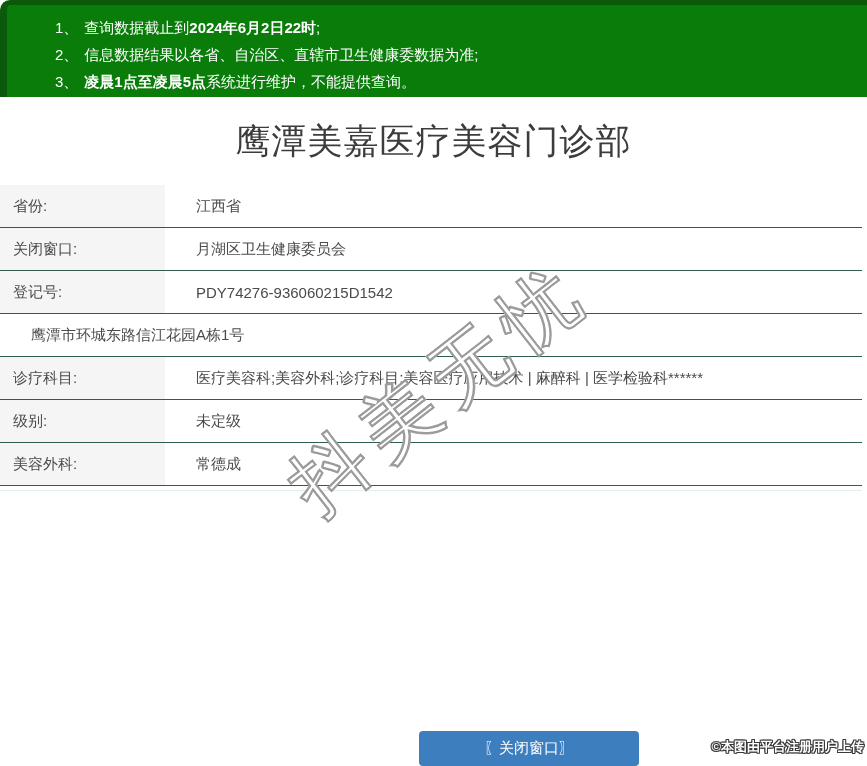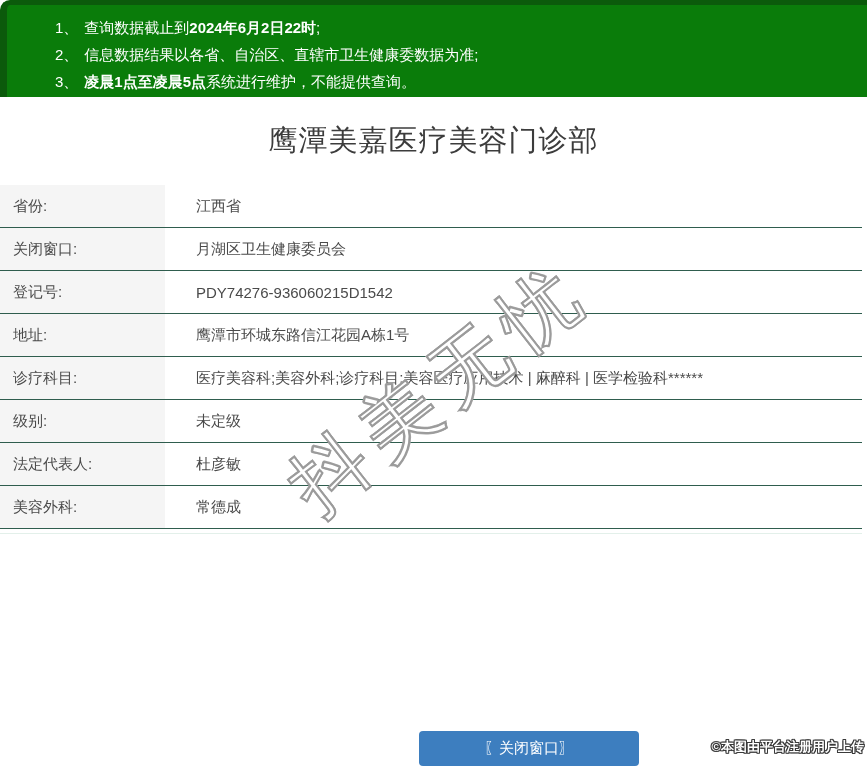--- a/index.html
+++ b/index.html
@@ -29,21 +29,21 @@
   }
   .banner-line .num { margin-right:6px; }
   .banner-line .b { font-weight:bold; }
 
   
   .title-wrap {
     height:88px;
     display:flex; align-items:center; justify-content:center;
   }
   .page-title {
-    font-size:29px;
+    font-size:35px;
     font-weight:400;
     color:#3c3c3c;
     letter-spacing:1px;
   }
 
   
   .info-table { width:862px; }
   .row {
     display:flex;
     height:43px;
@@ -144,34 +144,29 @@
     </div>
     <div class="row">
       <div class="cell-label">关闭窗口:</div>
       <div class="cell-value">月湖区卫生健康委员会</div>
     </div>
     <div class="row">
       <div class="cell-label">登记号:</div>
       <div class="cell-value">PDY74276-936060215D1542</div>
     </div>
     <div class="row">
-      <div class="cell-label">地址:</div>
       <div class="cell-value">鹰潭市环城东路信江花园A栋1号</div>
     </div>
     <div class="row">
       <div class="cell-label">诊疗科目:</div>
       <div class="cell-value">医疗美容科;美容外科;诊疗科目;美容医疗应用技术 | 麻醉科 | 医学检验科******</div>
     </div>
     <div class="row">
       <div class="cell-label">级别:</div>
       <div class="cell-value">未定级</div>
-    </div>
-    <div class="row">
-      <div class="cell-label">法定代表人:</div>
-      <div class="cell-value">杜彦敏</div>
     </div>
     <div class="row">
       <div class="cell-label">美容外科:</div>
       <div class="cell-value">常德成</div>
     </div>
     <div class="table-tail"></div>
   </div>
 
   <div class="watermark">抖美无忧</div>
 

